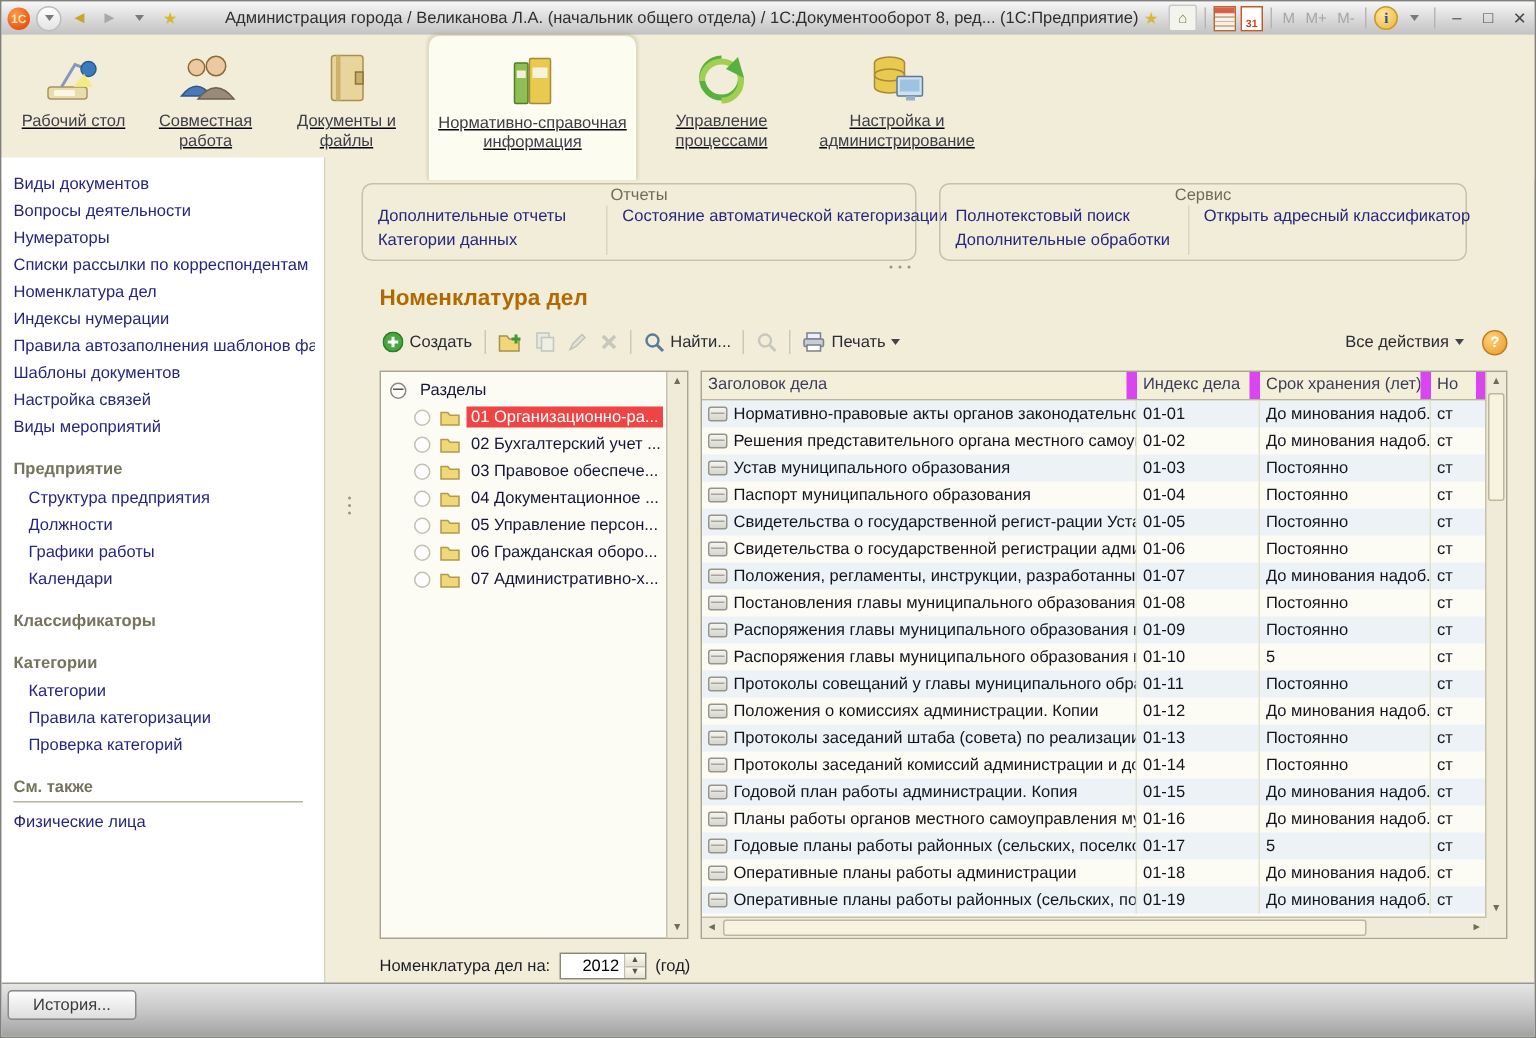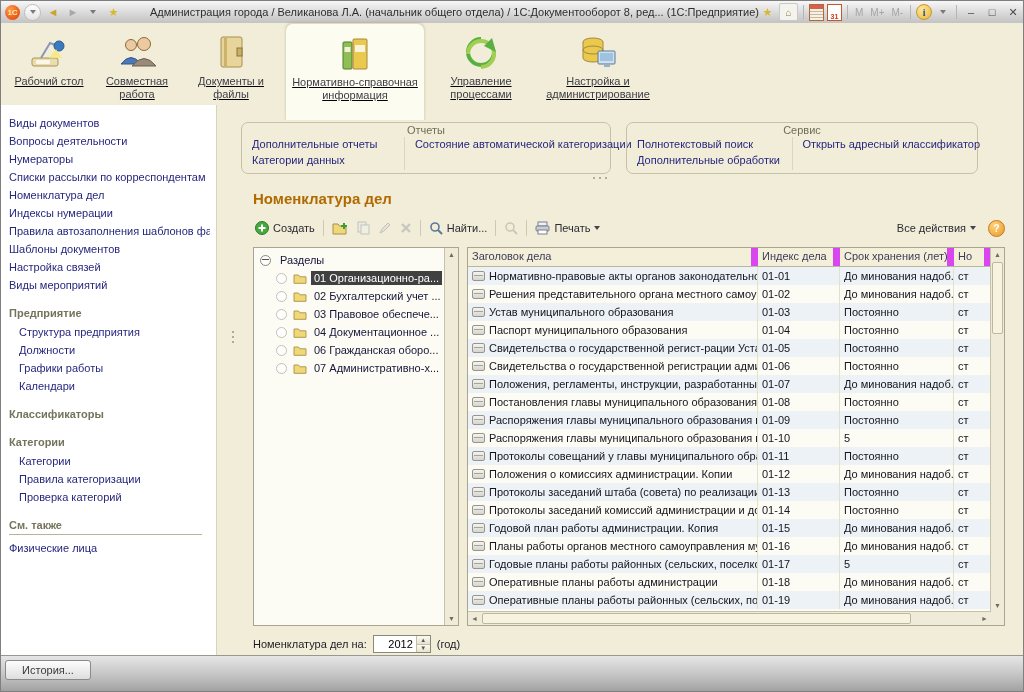--- a/index.html
+++ b/index.html
@@ -78,21 +78,21 @@
   .tree-inner{position:absolute;left:0;top:0;right:13px;bottom:0;overflow:hidden;padding-top:3px;}
   .trootrow,.titem{display:flex;align-items:center;height:18px;font-size:11px;color:#16163a;
     white-space:nowrap;padding-left:6px;cursor:default;}
   .titem{padding-left:22px;}
   .texp{flex:0 0 9px;width:9px;height:9px;border:1px solid #8a8a7a;border-radius:50%;background:#fff;
     position:relative;margin-right:6px;}
   .texp.minus::after{content:"";position:absolute;left:1px;right:1px;top:3px;height:1px;background:#55554a;}
   .titem .texp{border-color:#c2c2b2;}
   .tfold{flex:0 0 14px;margin-right:4px;}
   .tlabel{padding:1px 3px;}
-  .titem.selected .tlabel{background:#404040;color:#fff;}
+  .titem.selected .tlabel{background:#ef4444;color:#fff;}
   .tree-scroll{position:absolute;right:0;top:0;bottom:0;width:13px;background:#efebd8;
     border-left:1px solid #c6c2a8;}
   .sarrow{position:absolute;left:0;right:0;height:13px;display:flex;align-items:center;justify-content:center;
     font-size:7px;color:#6e6e58;}
   .sarrow.up{top:0;} .sarrow.down{bottom:0;}
   
   .grid{position:absolute;left:466px;top:246px;width:538px;height:379px;background:#fcfcf4;
     border:1px solid #a9a591;box-sizing:border-box;}
   .ghead{position:absolute;left:0;top:0;right:13px;height:19px;background:#f3efd9;
     border-bottom:1px solid #b9b5a0;display:flex;font-size:11px;color:#3c3c5a;box-sizing:border-box;}
@@ -444,20 +444,27 @@
         </div>
 
         <div class="titem">
           <span class="texp"></span>
           <svg class="tfold" width="14" height="11" viewBox="0 0 14 11">
             <path d="M1 2 h4.5 l1.5 1.8 H13 v6.5 H1 z" fill="#f0d878" stroke="#b09a50"></path>
           </svg>
           <span class="tlabel">04 Документационное ...</span>
         </div>
 
+        <div class="titem">
+          <span class="texp"></span>
+          <svg class="tfold" width="14" height="11" viewBox="0 0 14 11">
+            <path d="M1 2 h4.5 l1.5 1.8 H13 v6.5 H1 z" fill="#f0d878" stroke="#b09a50"></path>
+          </svg>
+          <span class="tlabel">05 Управление персон...</span>
+        </div>
 
         <div class="titem">
           <span class="texp"></span>
           <svg class="tfold" width="14" height="11" viewBox="0 0 14 11">
             <path d="M1 2 h4.5 l1.5 1.8 H13 v6.5 H1 z" fill="#f0d878" stroke="#b09a50"></path>
           </svg>
           <span class="tlabel">06 Гражданская оборо...</span>
         </div>
 
         <div class="titem">

